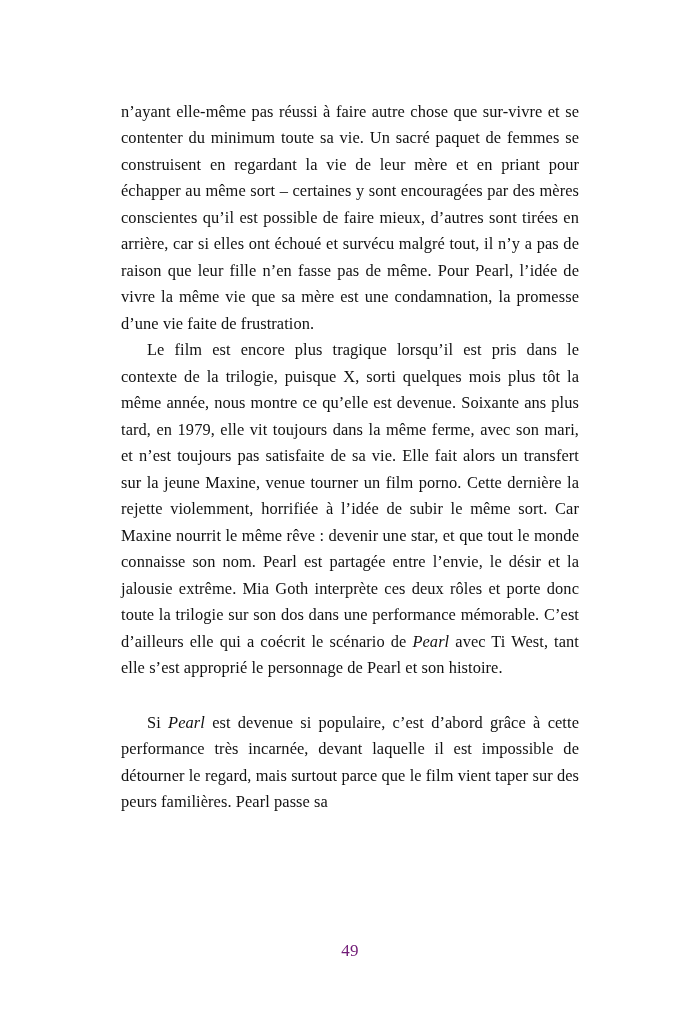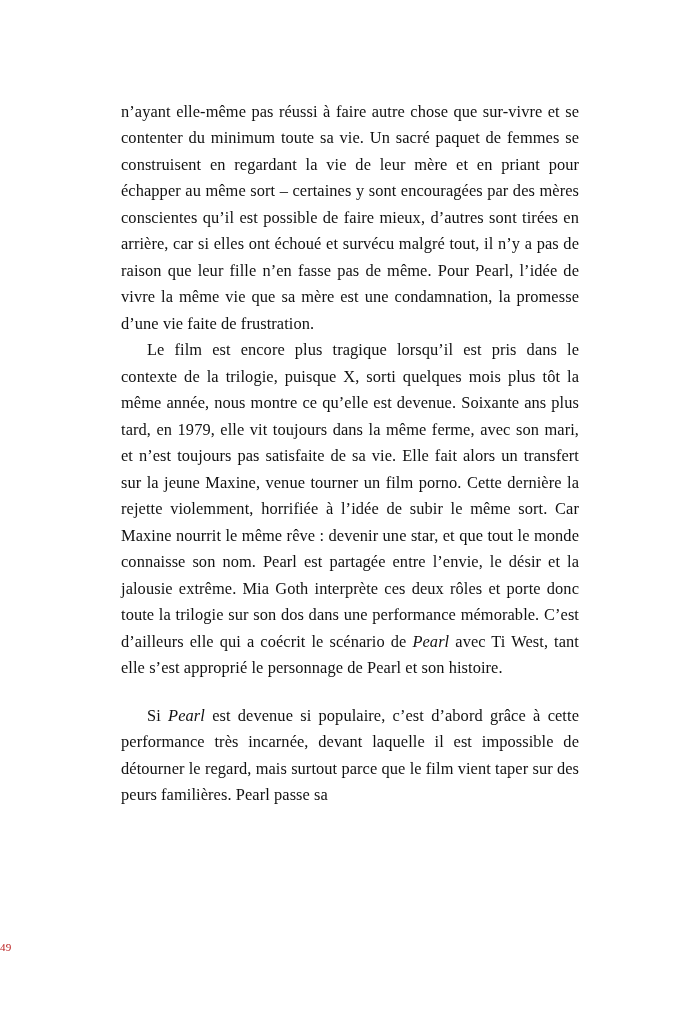--- a/index.html
+++ b/index.html
@@ -35,32 +35,33 @@
     line-height: 1.615;
     text-align: justify;
     text-justify: inter-word;
     hyphens: manual;
     letter-spacing: 0.08px;
   }
   p.indent {
     text-indent: 26px;
   }
   p.gap-before {
-    margin-top: 21px;
+    margin-top: 28px;
   }
   em {
   }
   .folio {
     position: absolute;
     left: 0;
     top: 941px;
     width: 700px;
-    font-size: 11px;
+    text-align: center;
+    font-size: 17px;
     font-family: "Liberation Serif", serif;
-    color: #b91c1c;
+    color: #701a75;
     letter-spacing: 0.3px;
   }
 </style>
 </head>
 <body>
 
 <div class="page">
   <div class="text-block" id="body-text">
       <p><span>n’ayant elle-même pas réussi à faire autre chose que sur-vivre et se contenter du minimum toute sa vie. Un sacré paquet de femmes se construisent en regardant la vie de leur mère et en priant pour échapper au même sort – certaines y sont encouragées par des mères conscientes qu’il est possible de faire mieux, d’autres sont tirées en arrière, car si elles ont échoué et survécu malgré tout, il n’y a pas de raison que leur fille n’en fasse pas de même. Pour Pearl, l’idée de vivre la même vie que sa mère est une condamnation, la promesse d’une vie faite de frustration.</span></p>
       <p class="indent"><span>Le film est encore plus tragique lorsqu’il est pris dans le contexte de la trilogie, puisque X, sorti quelques mois plus tôt la même année, nous montre ce qu’elle est devenue. Soixante ans plus tard, en 1979, elle vit toujours dans la même ferme, avec son mari, et n’est toujours pas satisfaite de sa vie. Elle fait alors un transfert sur la jeune Maxine, venue tourner un film porno. Cette dernière la rejette violemment, horrifiée à l’idée de subir le même sort. Car Maxine nourrit le même rêve : devenir une star, et que tout le monde connaisse son nom. Pearl est partagée entre l’envie, le désir et la jalousie extrême. Mia Goth interprète ces deux rôles et porte donc toute la trilogie sur son dos dans une performance mémorable. C’est d’ailleurs elle qui a coécrit le scénario de </span><em>Pearl</em><span> avec Ti West, tant elle s’est approprié le personnage de Pearl et son histoire.</span></p>

